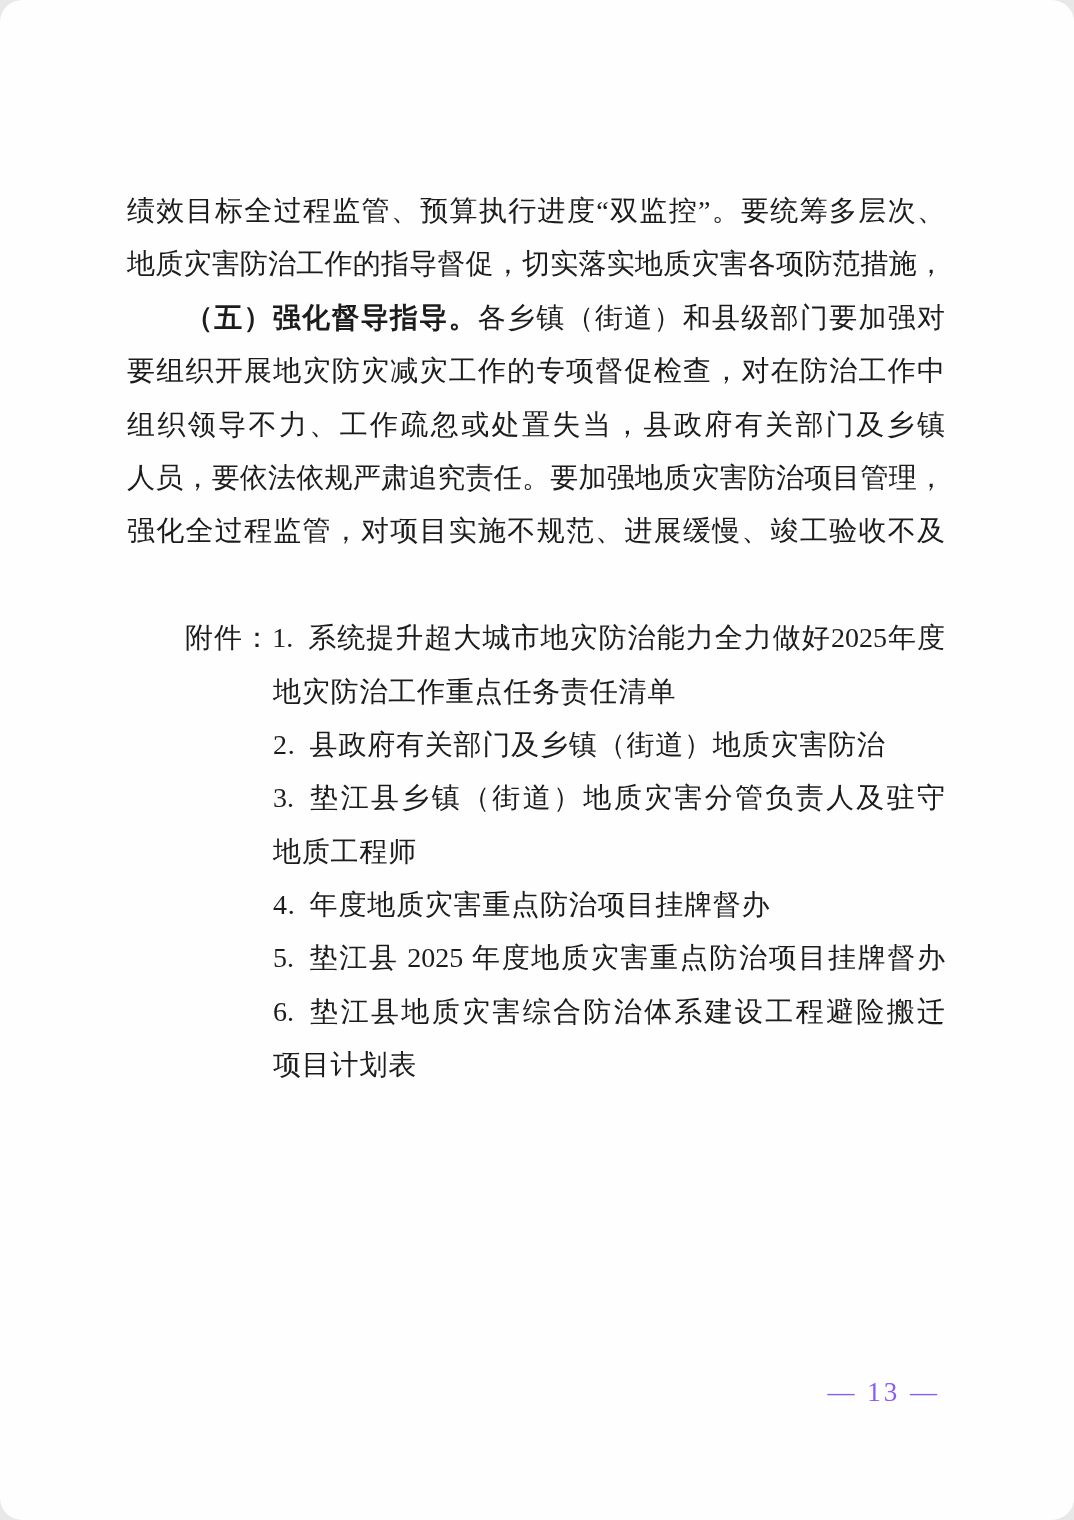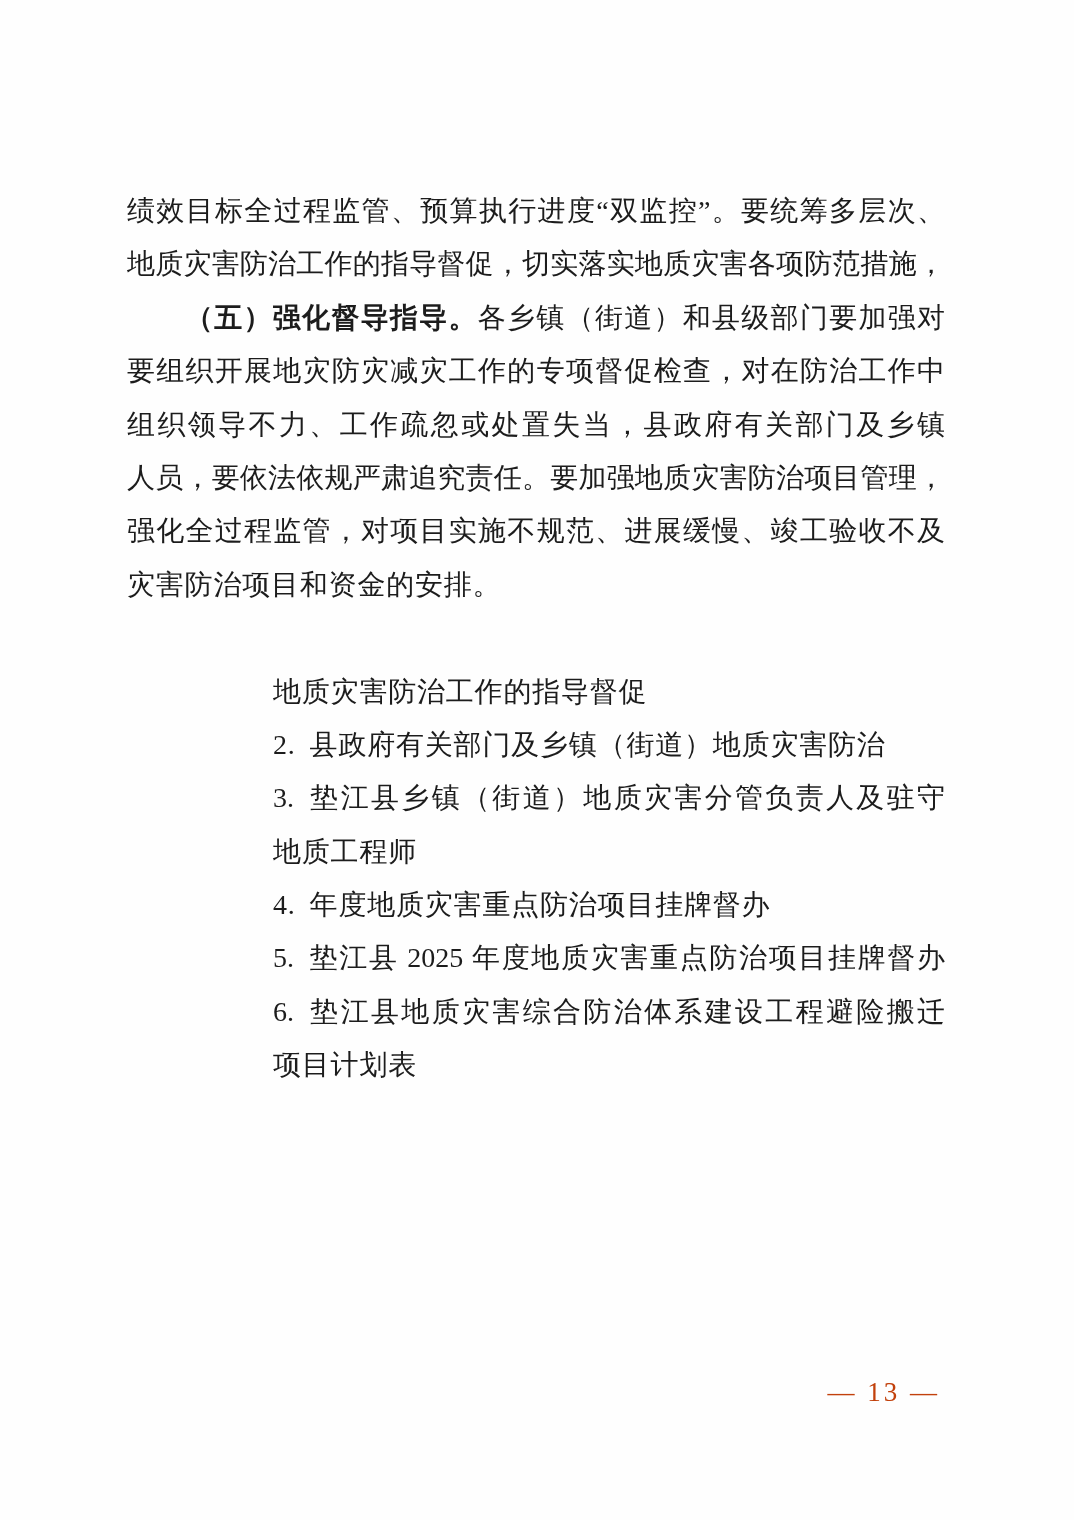--- a/index.html
+++ b/index.html
@@ -5,20 +5,21 @@
   html, body { margin: 0; padding: 0; background: #e8e8e8; }
   .page {
     position: relative;
     width: 1074px;
     height: 1520px;
     margin: 0 auto;
     background: #fefefe;
     overflow: hidden;
     font-family: "Liberation Serif", "DejaVu Serif", serif;
     color: #1c1c1c;
+    border-radius: 22px;
   }
   .content {
     position: absolute;
     left: 127px;
     top: 184px;
     width: 818px;
   }
   .ln {
     height: 53.4px;
     line-height: 53.4px;
@@ -39,44 +40,46 @@
   .lead-bold { font-weight: bold; }
   .num { margin-right: 14px; }
   .spacer { height: 53.4px; }
   .page-number {
     position: absolute;
     top: 1372px;
     right: 134px;
     font-size: 27px;
     line-height: 40px;
     letter-spacing: 3px;
-    color: #c2410c;
+    color: #8b5cf6;
   }
 </style>
 </head>
 <body>
 
 <div class="page">
   <div class="content">
 
     <div class="ln just">绩效目标全过程监管、预算执行进度“双监控”。要统筹多层次、</div>
 
     <div class="ln just">地质灾害防治工作的指导督促，切实落实地质灾害各项防范措施，</div>
     <div class="ln just indent2">
       <span class="lead-bold">（五）强化督导指导。</span><span>各乡镇（街道）和县级部门要加强对</span>
     </div>
     <div class="ln just">要组织开展地灾防灾减灾工作的专项督促检查，对在防治工作中</div>
     <div class="ln just">组织领导不力、工作疏忽或处置失当，县政府有关部门及乡镇</div>
     <div class="ln just">人员，要依法依规严肃追究责任。要加强地质灾害防治项目管理，</div>
     <div class="ln just">强化全过程监管，对项目实施不规范、进展缓慢、竣工验收不及</div>
-    <div class="ln">灾害防治项目和资金的安排。</div>
 
     <div class="spacer"></div>
 
-    <div class="ln hang">地质灾害防治工作的指导督促</div>
+    <div class="ln just att-first">
+      <span>附件：</span><span class="num">1.</span><span>系统提升超大城市地灾防治能力全力做好2025年度</span>
+    </div>
+    <div class="ln hang">地灾防治工作重点任务责任清单</div>
 
     <div class="ln hang">
       <span class="num">2.</span><span>县政府有关部门及乡镇（街道）地质灾害防治</span>
     </div>
 
     <div class="ln just hang">
       <span class="num">3.</span><span>垫江县乡镇（街道）地质灾害分管负责人及驻守</span>
     </div>
     <div class="ln hang">地质工程师</div>
 

